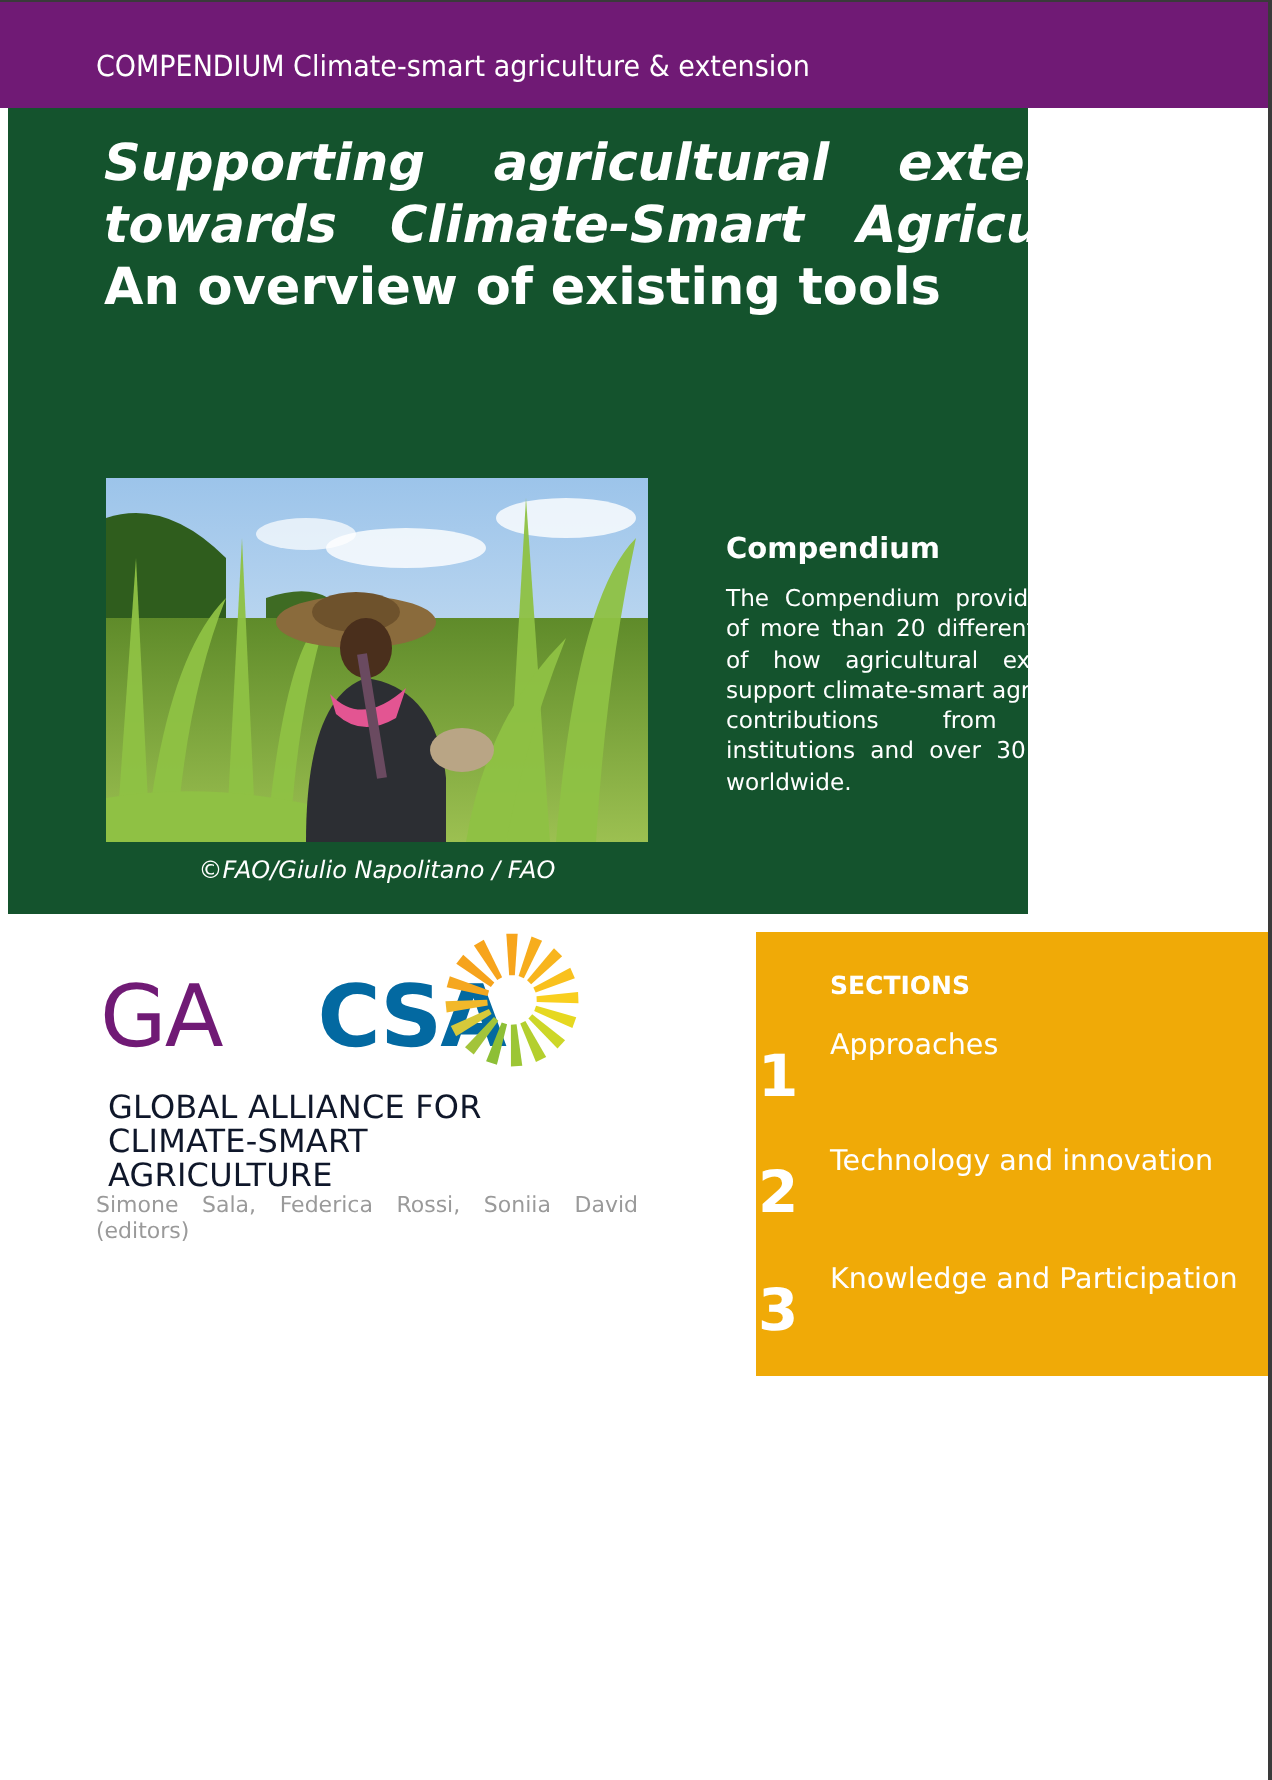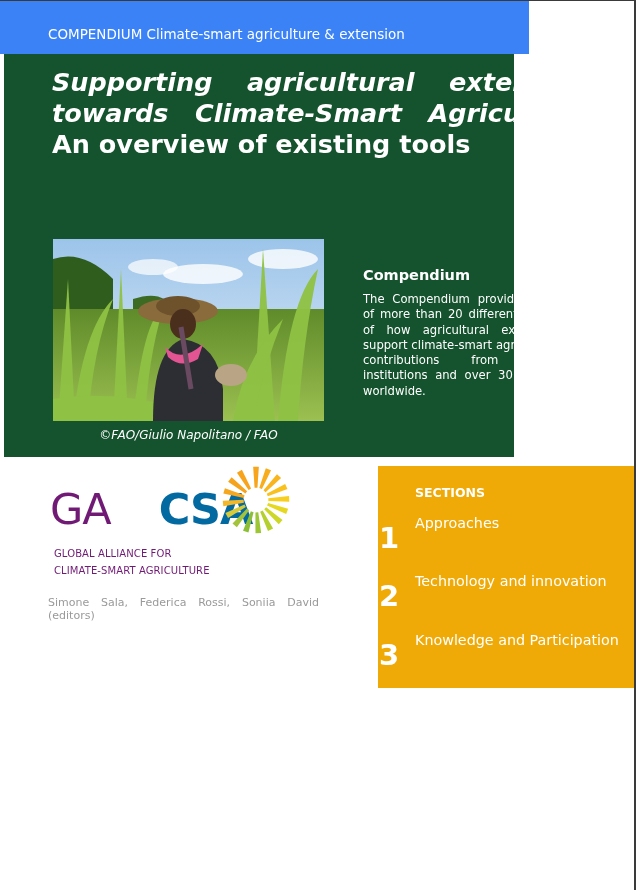--- a/index.html
+++ b/index.html
@@ -5,22 +5,22 @@
   html, body { margin: 0; padding: 0; }
   body {
     width: 636px; height: 890px; position: relative; overflow: hidden;
     background: #ffffff;
     font-family: "DejaVu Sans", "Liberation Sans", sans-serif;
   }
   .frame-top { position: absolute; left: 0; top: 0; width: 636px; height: 1px; background: #3a3a3a; z-index: 5; }
   .frame-right { position: absolute; right: 0; top: 0; width: 2px; height: 890px; background: #3a3a3a; z-index: 5; }
 
   .topbar {
-    position: absolute; left: 0; top: 1px; width: 529px; height: 53px;
-    background: #3b82f6;
+    position: absolute; left: 0; top: 1px; width: 634px; height: 53px;
+    background: #701a75;
   }
   .topbar-text {
     position: absolute; left: 48px; top: 25px;
     color: #ffffff; font-size: 14.5px; letter-spacing: 0px;
     font-family: "DejaVu Sans", sans-serif; font-weight: normal;
     transform: scaleX(0.93); transform-origin: left top;
     white-space: nowrap;
   }
 
   .green {
@@ -64,21 +64,21 @@
   }
   .gacsa-word {
     position: absolute; left: 2px; top: 22px;
     font-family: "DejaVu Sans", sans-serif; font-size: 43px; letter-spacing: -1px; line-height: 50px;
   }
   .gacsa-word .ga { color: #701a75; font-weight: normal; }
   .gacsa-word .csa { color: #0369a1; font-weight: bold; margin-left: 48px; }
   .sun { position: absolute; left: 172px; top: 0px; }
   .alliance {
     position: absolute; left: 6px; top: 83px;
-    color: #701a75; font-size: 10px; line-height: 17px;
+    color: #0f172a; font-size: 16px; line-height: 17px;
     font-family: "DejaVu Sans", sans-serif; letter-spacing: 0.1px;
   }
   .editors {
     position: absolute; left: 48px; top: 596px; width: 271px;
     color: #9a9a9a; font-size: 11px; line-height: 13px; text-align: justify;
     font-family: "DejaVu Sans", sans-serif;
   }
   .editors .line1 { display: block; text-align: justify; text-align-last: justify; }
 
   .sections {

